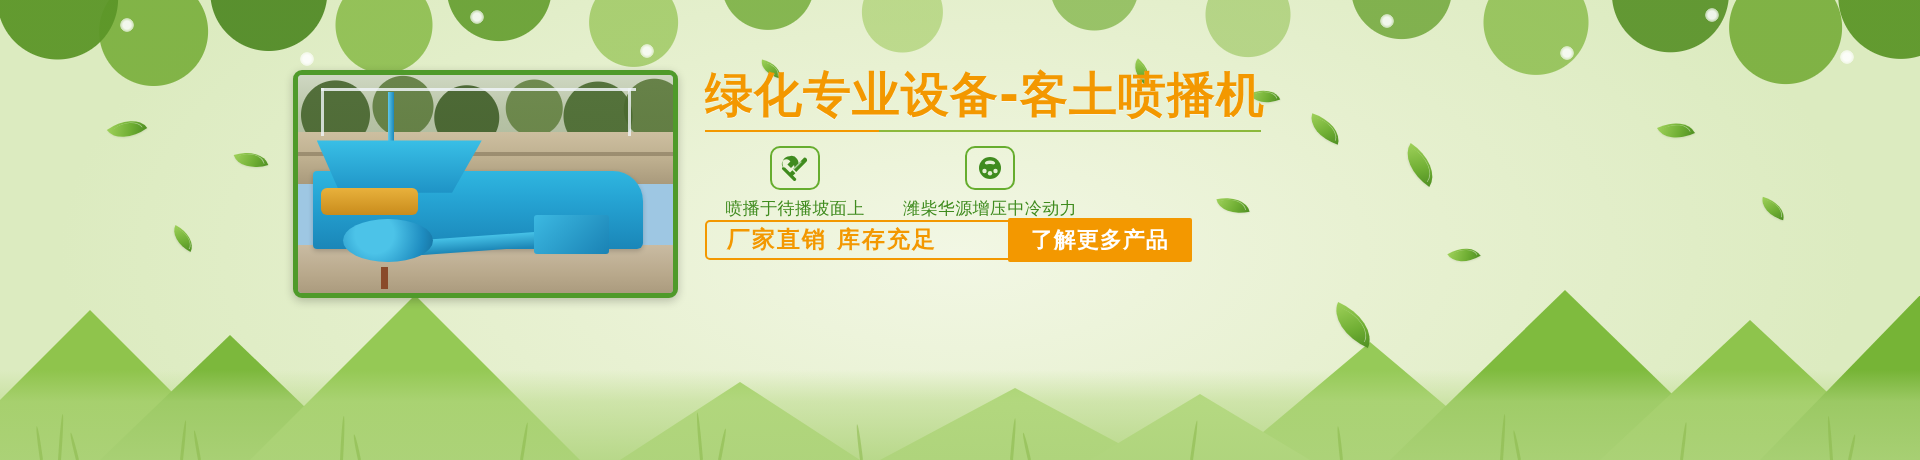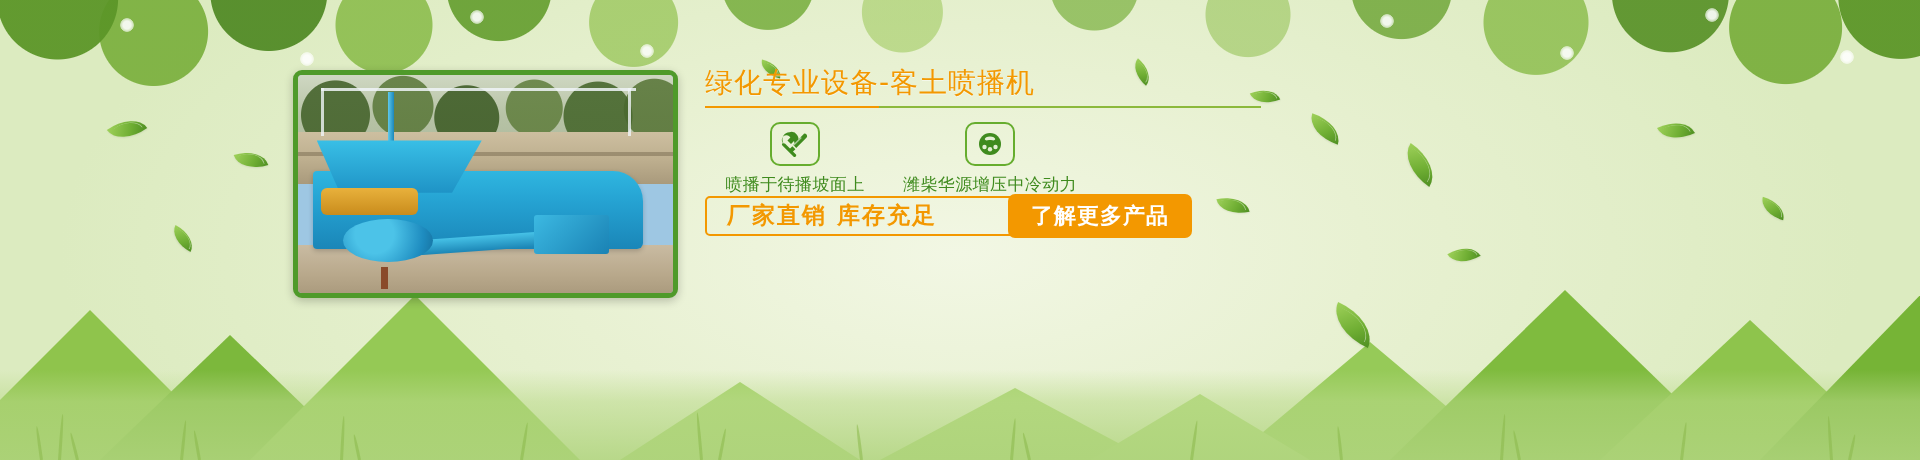--- a/index.html
+++ b/index.html
@@ -145,21 +145,21 @@
   .ph-rail3 {
     position:absolute; left:88%; top:6%; width:3px; height:22%;
     background:rgba(240,245,248,.8);
   }
   .ph-legs { position:absolute; left:18%; bottom:2%; width:10%; height:10%;
     background:linear-gradient(to right,transparent 40%,#8a4a2a 40% 60%,transparent 60%); }
 
   
   .content { position:absolute; left:705px; top:66px; width:600px; }
   .title {
-    font-size:28px; font-weight:normal; color:#f39800; letter-spacing:1px;
+    font-size:48px; font-weight:bold; color:#f39800; letter-spacing:1px;
     line-height:1.18; white-space:nowrap;
     text-shadow:0 1px 0 rgba(255,255,255,.5);
   }
   .divider { position:relative; width:556px; height:2px; margin-top:7px; }
   .divider .d-left { position:absolute; left:0; top:0; width:174px; height:2px; background:#f39800; }
   .divider .d-right { position:absolute; left:174px; top:0; width:382px; height:2px; background:#8cb93c; }
   .subtitle {
     margin-top:6px; font-size:20px; color:#3b3b3b; line-height:1.42;
     letter-spacing:.5px; white-space:nowrap;
   }
@@ -181,21 +181,21 @@
   .cta-bar {
     position:absolute; left:0; top:0; width:485px; height:40px;
     border:2px solid #f39800; border-radius:5px; background:transparent;
   }
   .cta-text {
     position:absolute; left:22px; top:0; height:40px; line-height:38px;
     font-size:23px; font-weight:bold; color:#f39800; letter-spacing:2px; white-space:nowrap;
   }
   .cta-btn {
     position:absolute; right:-2px; top:-2px; width:184px; height:44px;
-    background:#f39800; border-radius:7px;
+    background:#f39800; border-radius:2px;
     display:flex; align-items:center; justify-content:center;
     cursor:pointer;
   }
   .cta-btn-label {
     font-size:22px; font-weight:bold; color:#ffffff; letter-spacing:1px; white-space:nowrap;
   }
 </style>
 </head>
 <body>
 

